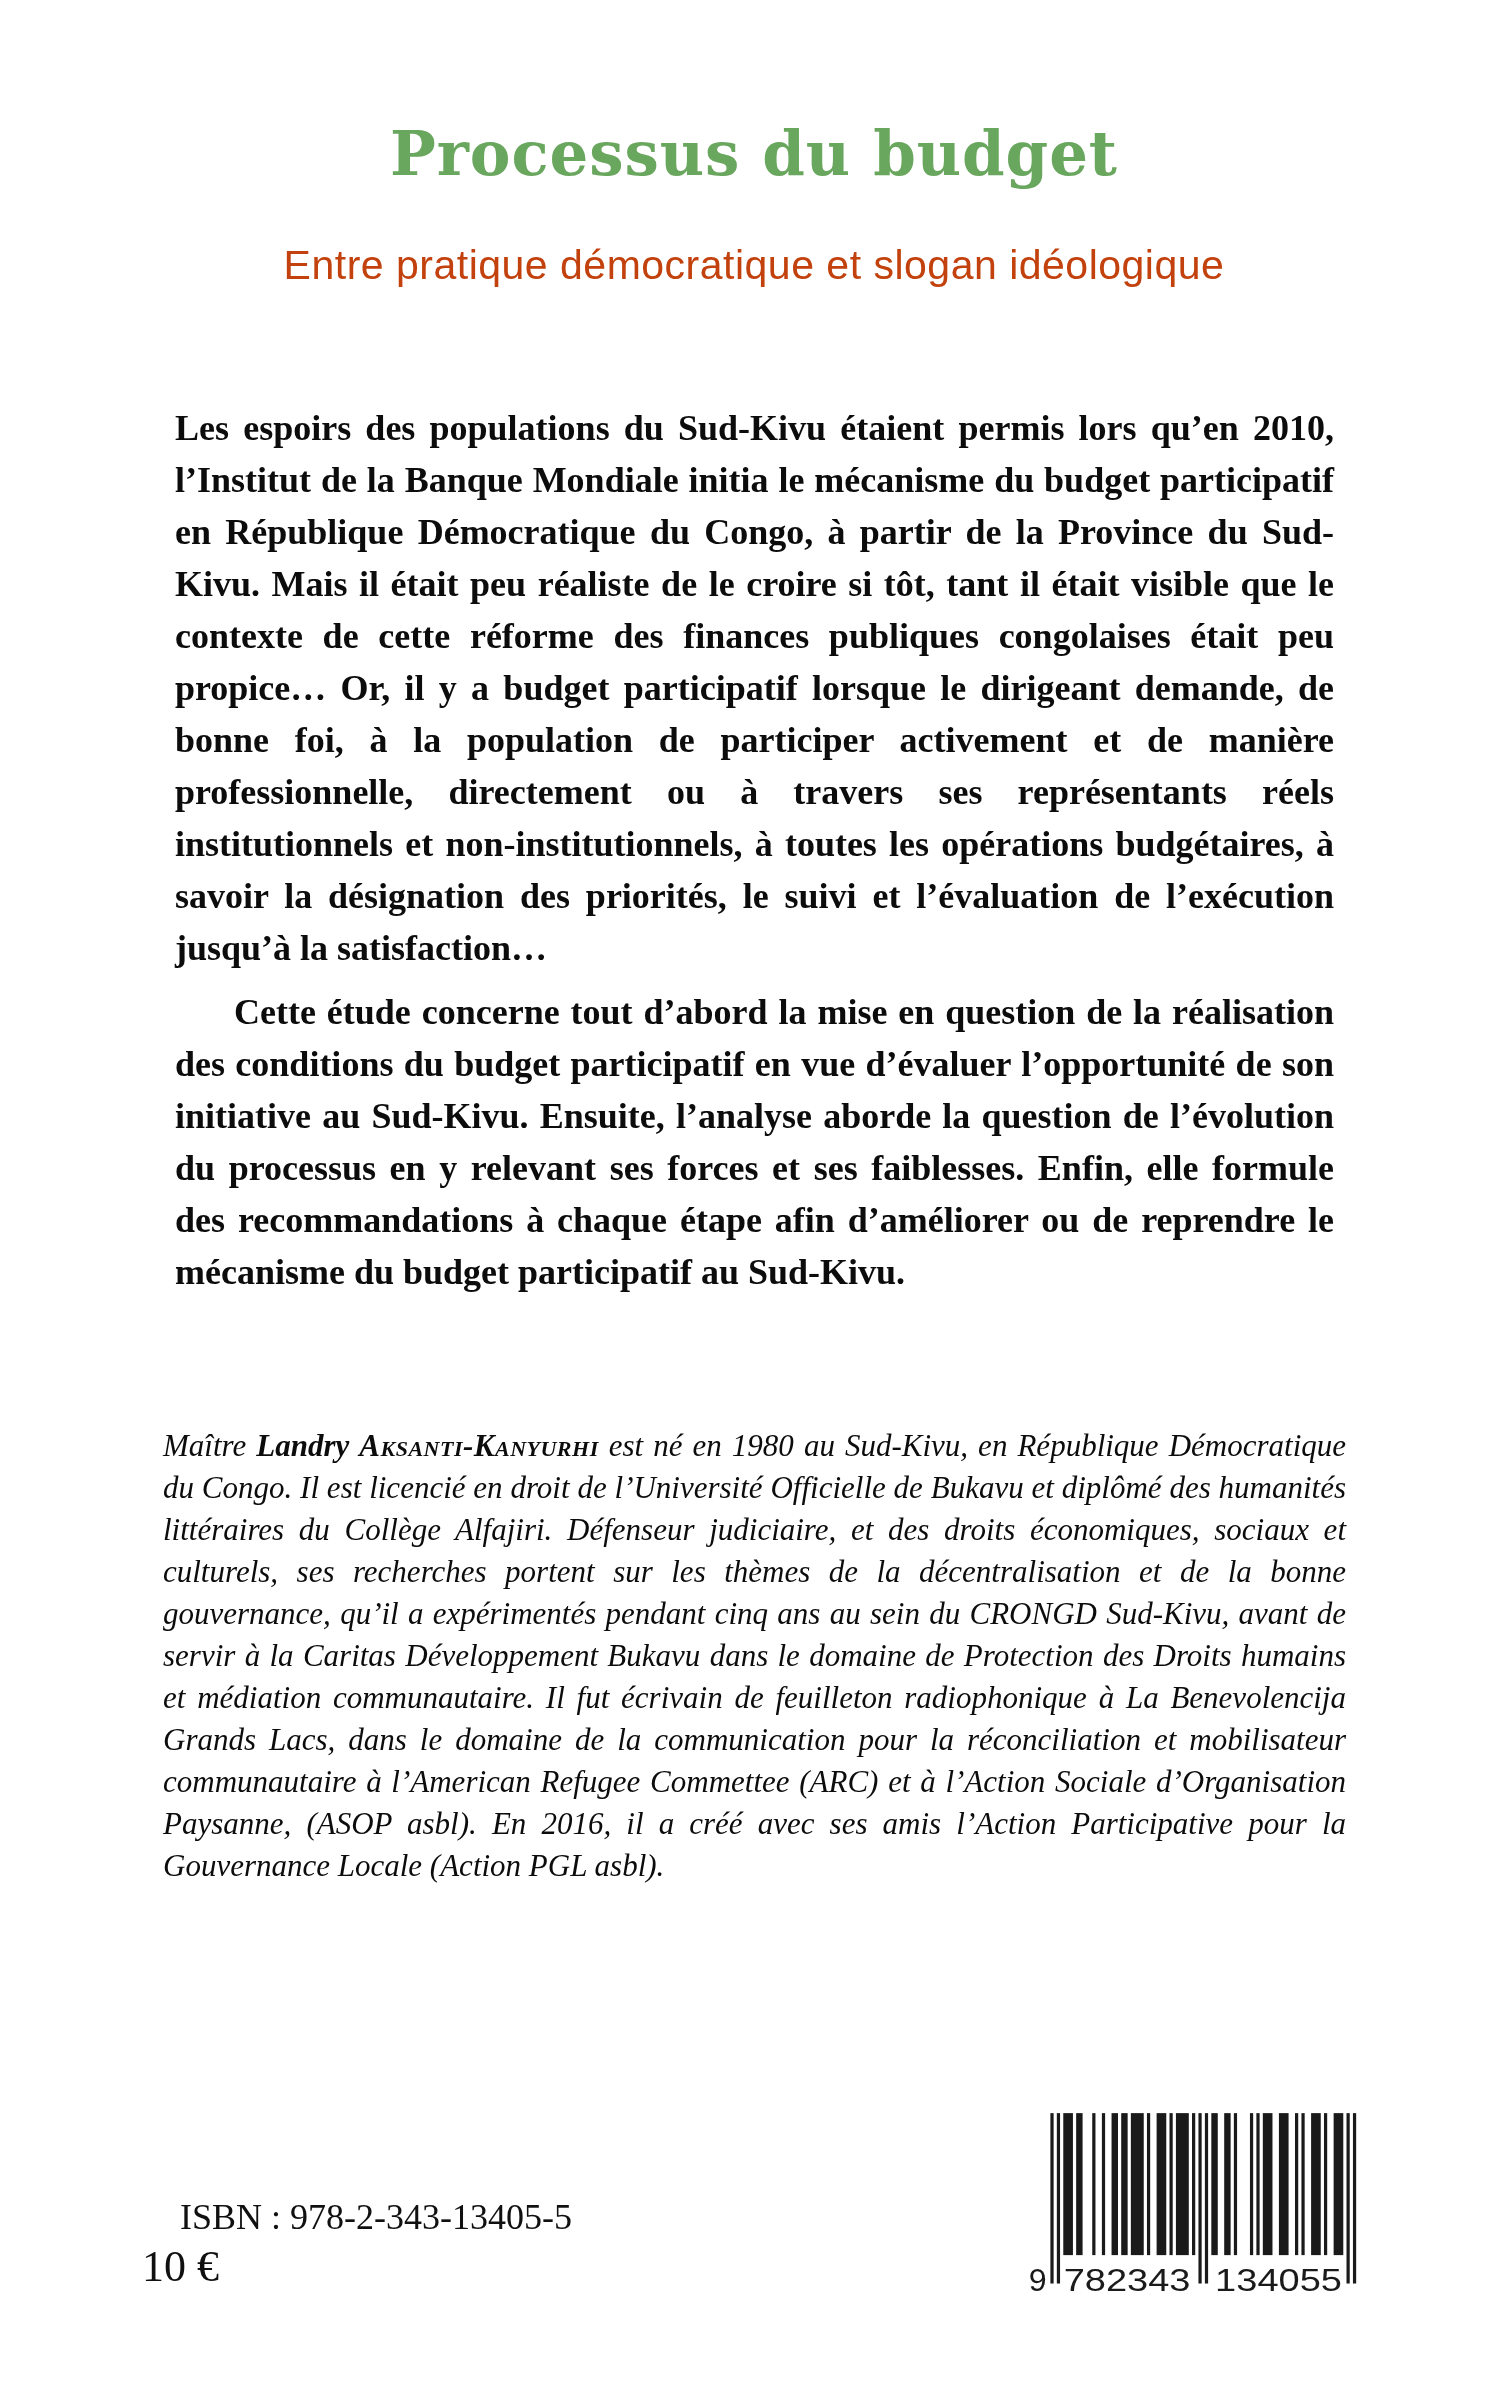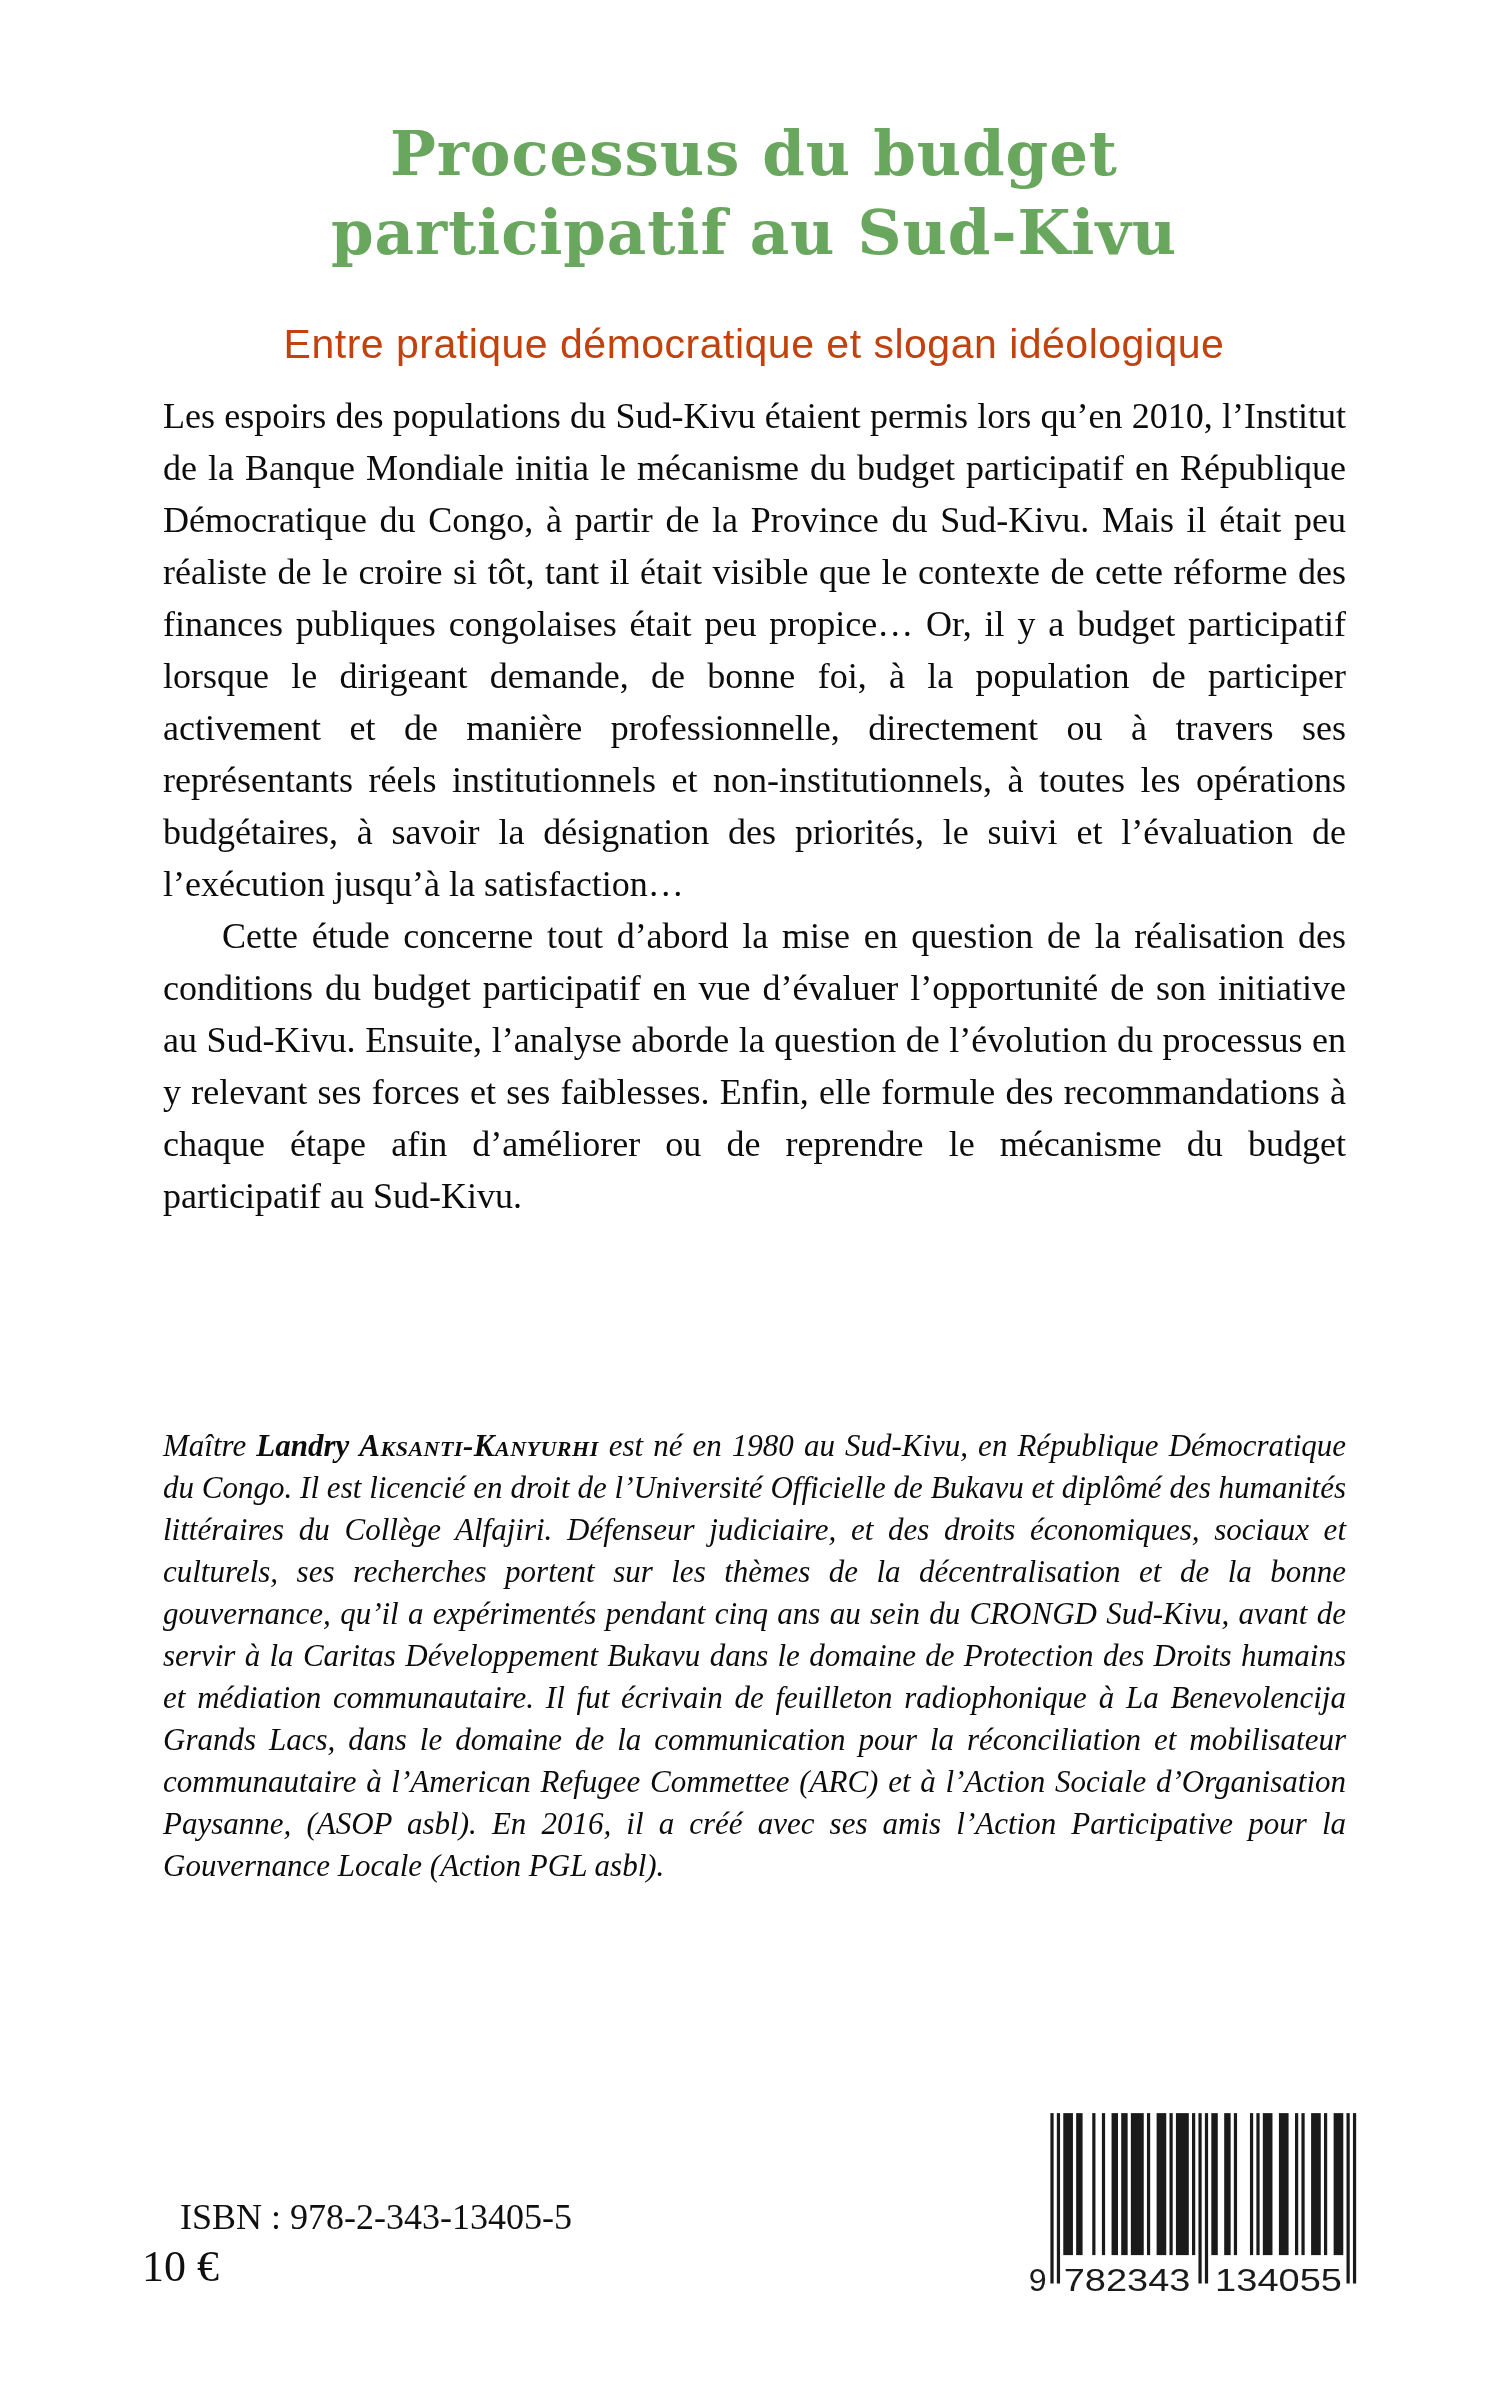--- a/index.html
+++ b/index.html
@@ -38,21 +38,21 @@
 
   
   .synopsis {
     position: absolute;
     top: 390px; left: 163px; width: 1183px;
     font-size: 36px;
     line-height: 52px;
     text-align: justify;
     color: #0c0c0c;
   }
-  .synopsis p { margin: 0; }
+  .synopsis p { margin: 12px; font-weight: bold; }
   .synopsis p.indent { text-indent: 59px; }
 
   
   .author-bio {
     position: absolute;
     top: 1425px; left: 163px; width: 1183px;
     font-style: italic;
     font-size: 31px;
     line-height: 42px;
     text-align: justify;
@@ -78,21 +78,20 @@
   .barcode svg { display: block; }
 </style>
 </head>
 <body>
 
 <div class="page">
 
   <header class="title-block">
     <h1 class="book-title" style="color: rgb(106, 167, 94);">
       <span class="line">Processus du budget</span>
-      <span class="line">participatif au Sud-Kivu</span>
     </h1>
     <p class="book-subtitle">Entre pratique démocratique et slogan idéologique</p>
   </header>
 
   <section class="synopsis">
     <p>Les espoirs des populations du Sud-Kivu étaient permis lors qu’en 2010, l’Institut de la Banque Mondiale initia le mécanisme du budget participatif en République Démocratique du Congo, à partir de la Province du Sud-Kivu. Mais il était peu réaliste de le croire si tôt, tant il était visible que le contexte de cette réforme des finances publiques congolaises était peu propice… Or, il y a budget participatif lorsque le dirigeant demande, de bonne foi, à la population de participer activement et de manière professionnelle, directement ou à travers ses représentants réels institutionnels et non-institutionnels, à toutes les opérations budgétaires, à savoir la désignation des priorités, le suivi et l’évaluation de l’exécution jusqu’à la satisfaction…</p>
     <p class="indent">Cette étude concerne tout d’abord la mise en question de la réalisation des conditions du budget participatif en vue d’évaluer l’opportunité de son initiative au Sud-Kivu. Ensuite, l’analyse aborde la question de l’évolution du processus en y relevant ses forces et ses faiblesses. Enfin, elle formule des recommandations à chaque étape afin d’améliorer ou de reprendre le mécanisme du budget participatif au Sud-Kivu.</p>
   </section>
 
   <section class="author-bio">

